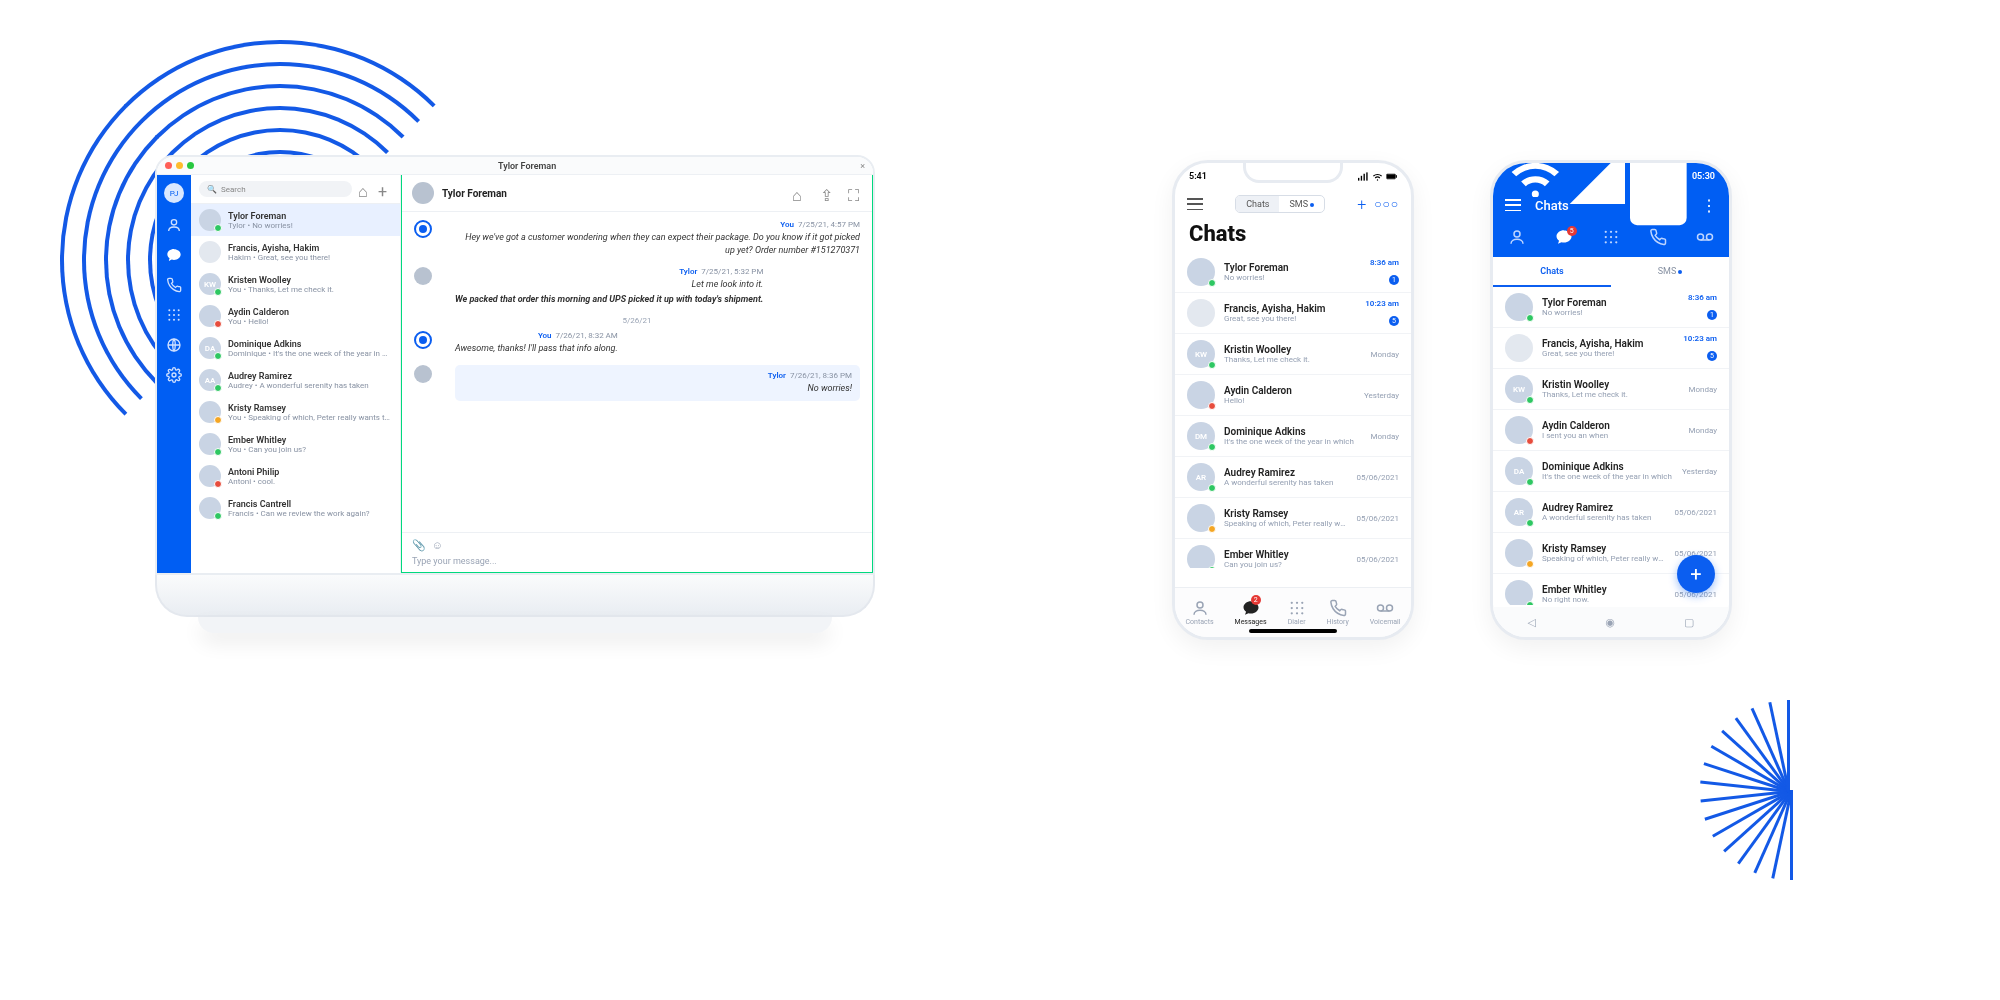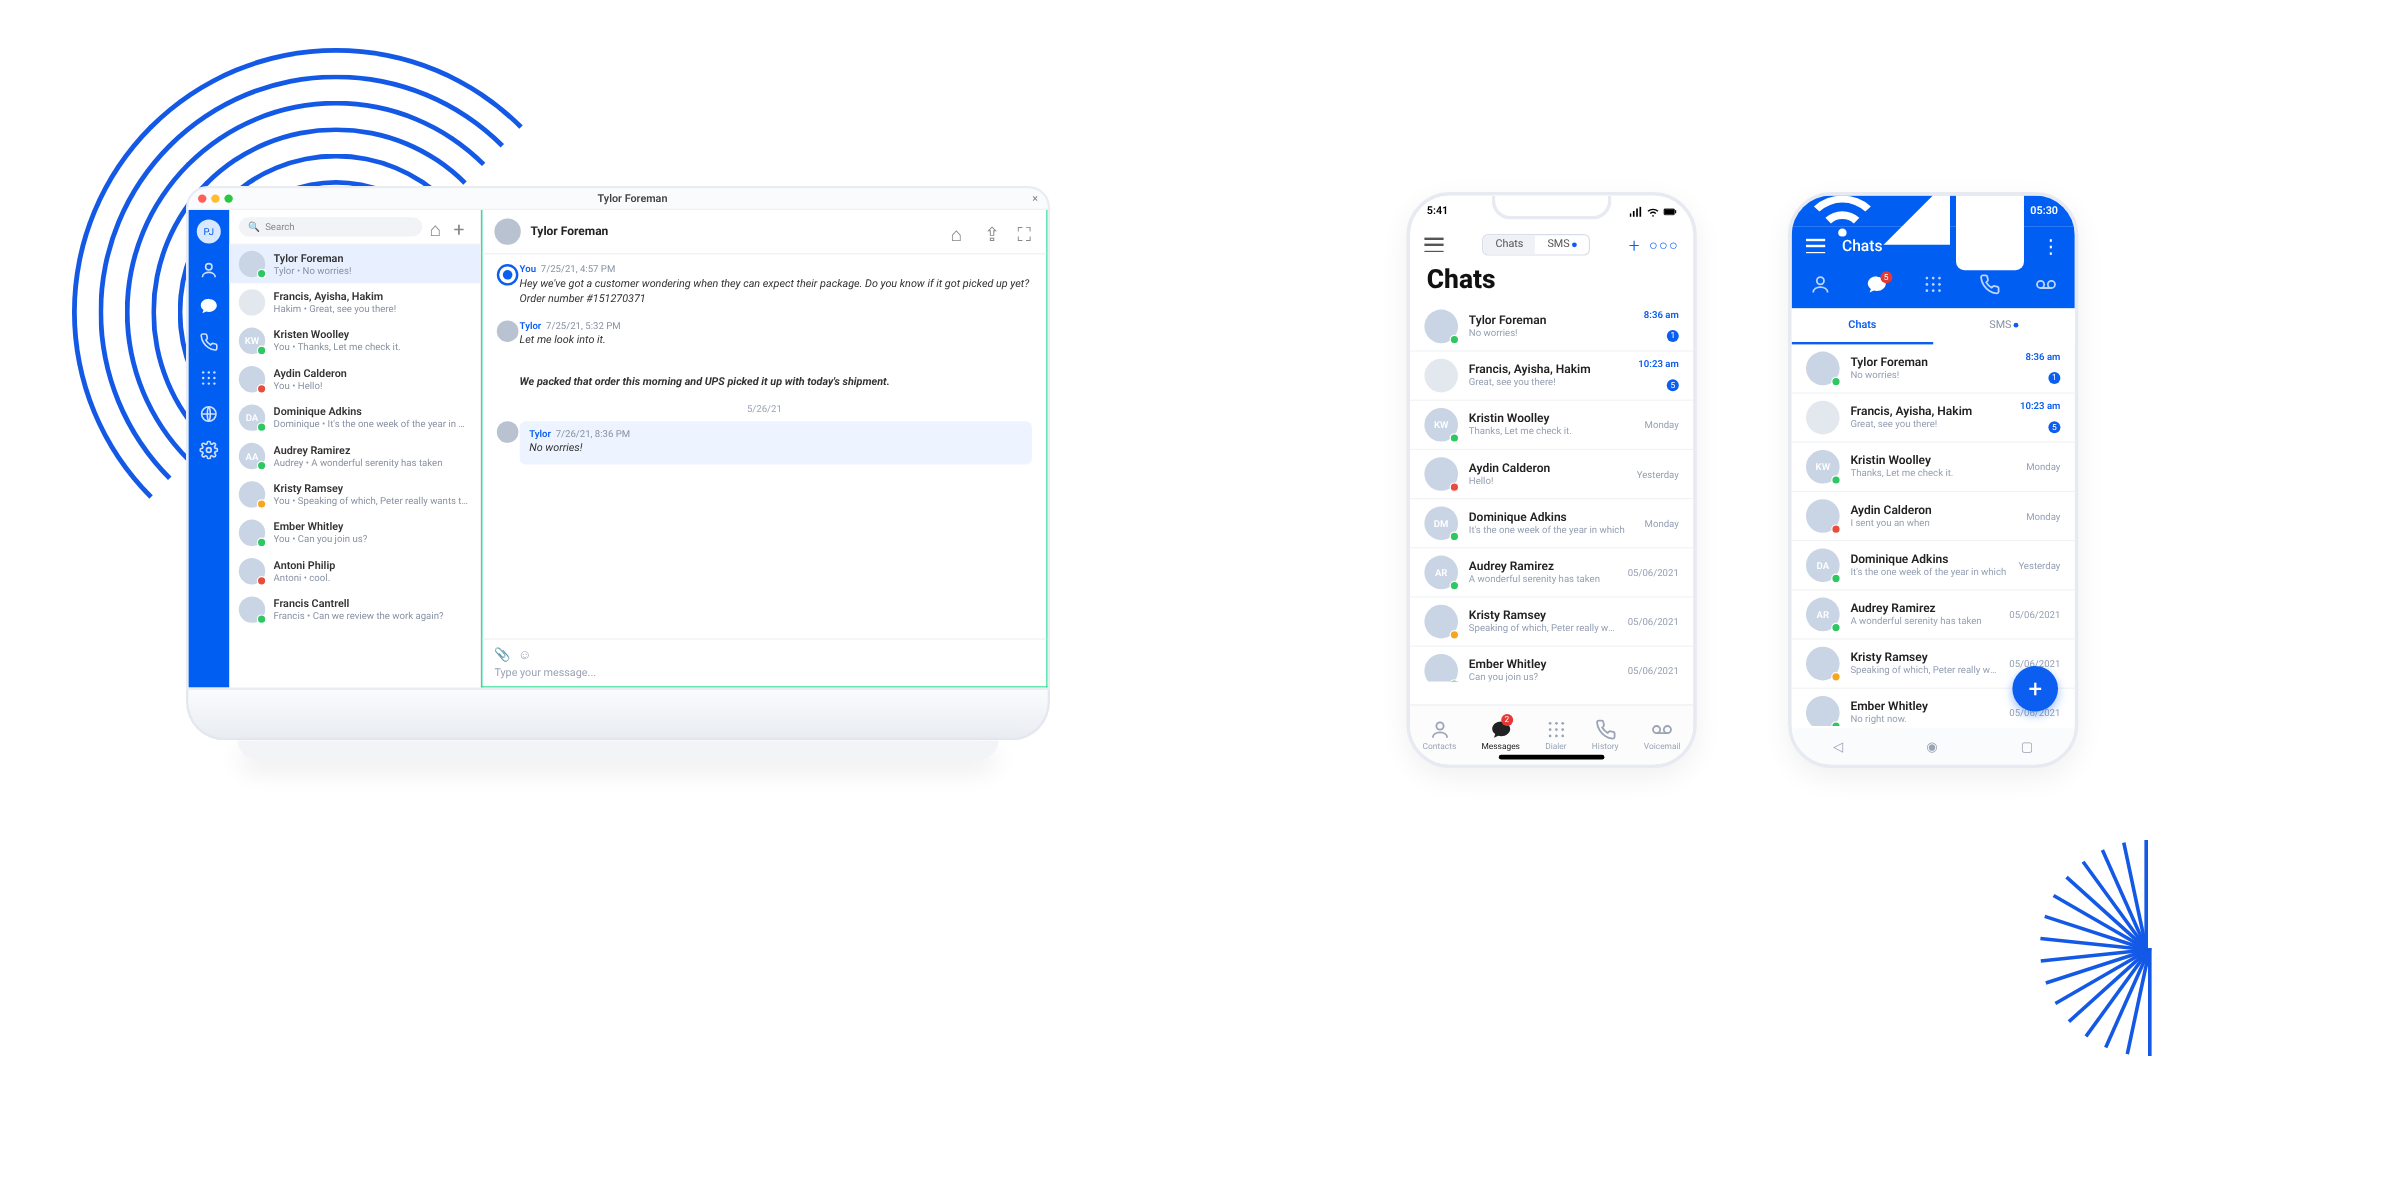--- a/index.html
+++ b/index.html
@@ -44,21 +44,21 @@
   .cl-txt{flex:1;min-width:0;}
   .cl-name{font-size:9px;font-weight:600;color:#333;white-space:nowrap;overflow:hidden;text-overflow:ellipsis;}
   .cl-prev{font-size:8px;color:#8892a3;white-space:nowrap;overflow:hidden;text-overflow:ellipsis;}
 
   .convo{flex:1;display:flex;flex-direction:column;min-width:0;border:1px solid #00d97e; border-top:none;}
   .convo-hdr{display:flex;align-items:center;gap:8px;padding:7px 10px;border-bottom:1px solid #edf0f4;}
   .convo-hdr .avatar{width:22px;height:22px;}
   .convo-title{font-size:10px;font-weight:700;color:#222;flex:1;}
   .convo-ico{width:14px;height:14px;color:#888;margin-left:6px;}
   .convo-body{flex:1;padding:8px 12px;overflow:hidden;}
-  .msg{display:flex;gap:1px;margin-bottom:10px;}
+  .msg{display:flex;gap:23px;margin-bottom:10px;text-align:right;}
   .msg-av{width:18px;height:18px;border-radius:50%;flex-shrink:0;}
   .msg-av.you{border:2px solid #0b5ef0;background:#fff;position:relative;} .msg-av.you::after{content:"";position:absolute;inset:3px;border-radius:50%;background:#0b5ef0;}
   .msg-av.tyler{background:#b8c2d0;}
   .msg-meta{font-size:8px;color:#8892a3;margin-bottom:2px;}
   .msg-sender{color:#0b5ef0;font-weight:600;margin-right:4px;}
   .msg-text{font-size:9px;color:#333;line-height:1.45;font-style:italic;}
   .msg-text strong{font-weight:700;}
   .msg-block{max-width:440px;}
   .date-sep{text-align:center;font-size:8px;color:#9aa4b5;margin:6px 0;}
   .msg.boxed .msg-block{background:#eef4ff;padding:6px 8px;border-radius:5px;width:100%;}
@@ -312,24 +312,31 @@
               <div class="msg-block">
                 <div class="msg-meta"><span class="msg-sender">You</span>7/25/21, 4:57 PM</div>
                 <div class="msg-text">Hey we've got a customer wondering when they can expect their package. Do you know if it got picked up yet? Order number #151270371</div>
               </div>
             </div>
             <div class="msg">
               <div class="msg-av tyler"></div>
               <div class="msg-block">
                 <div class="msg-meta"><span class="msg-sender">Tylor</span>7/25/21, 5:32 PM</div>
                 <div class="msg-text">Let me look into it.</div>
-                <div class="msg-text" style="margin-top:22px"><strong>We packed that order this morning and UPS picked it up with today's shipment.</strong></div>
+                <div class="msg-text" style="margin-top:2px"><strong>We packed that order this morning and UPS picked it up with today's shipment.</strong></div>
               </div>
             </div>
             <div class="date-sep">5/26/21</div>
+            <div class="msg">
+              <div class="msg-av you"></div>
+              <div class="msg-block">
+                <div class="msg-meta"><span class="msg-sender">You</span>7/26/21, 8:32 AM</div>
+                <div class="msg-text">Awesome, thanks! I'll pass that info along.</div>
+              </div>
+            </div>
             <div class="msg boxed">
               <div class="msg-av tyler"></div>
               <div class="msg-block">
                 <div class="msg-meta"><span class="msg-sender">Tylor</span>7/26/21, 8:36 PM</div>
                 <div class="msg-text">No worries!</div>
               </div>
             </div>
           </div>
         <div class="composer">
           <div class="composer-icons">

